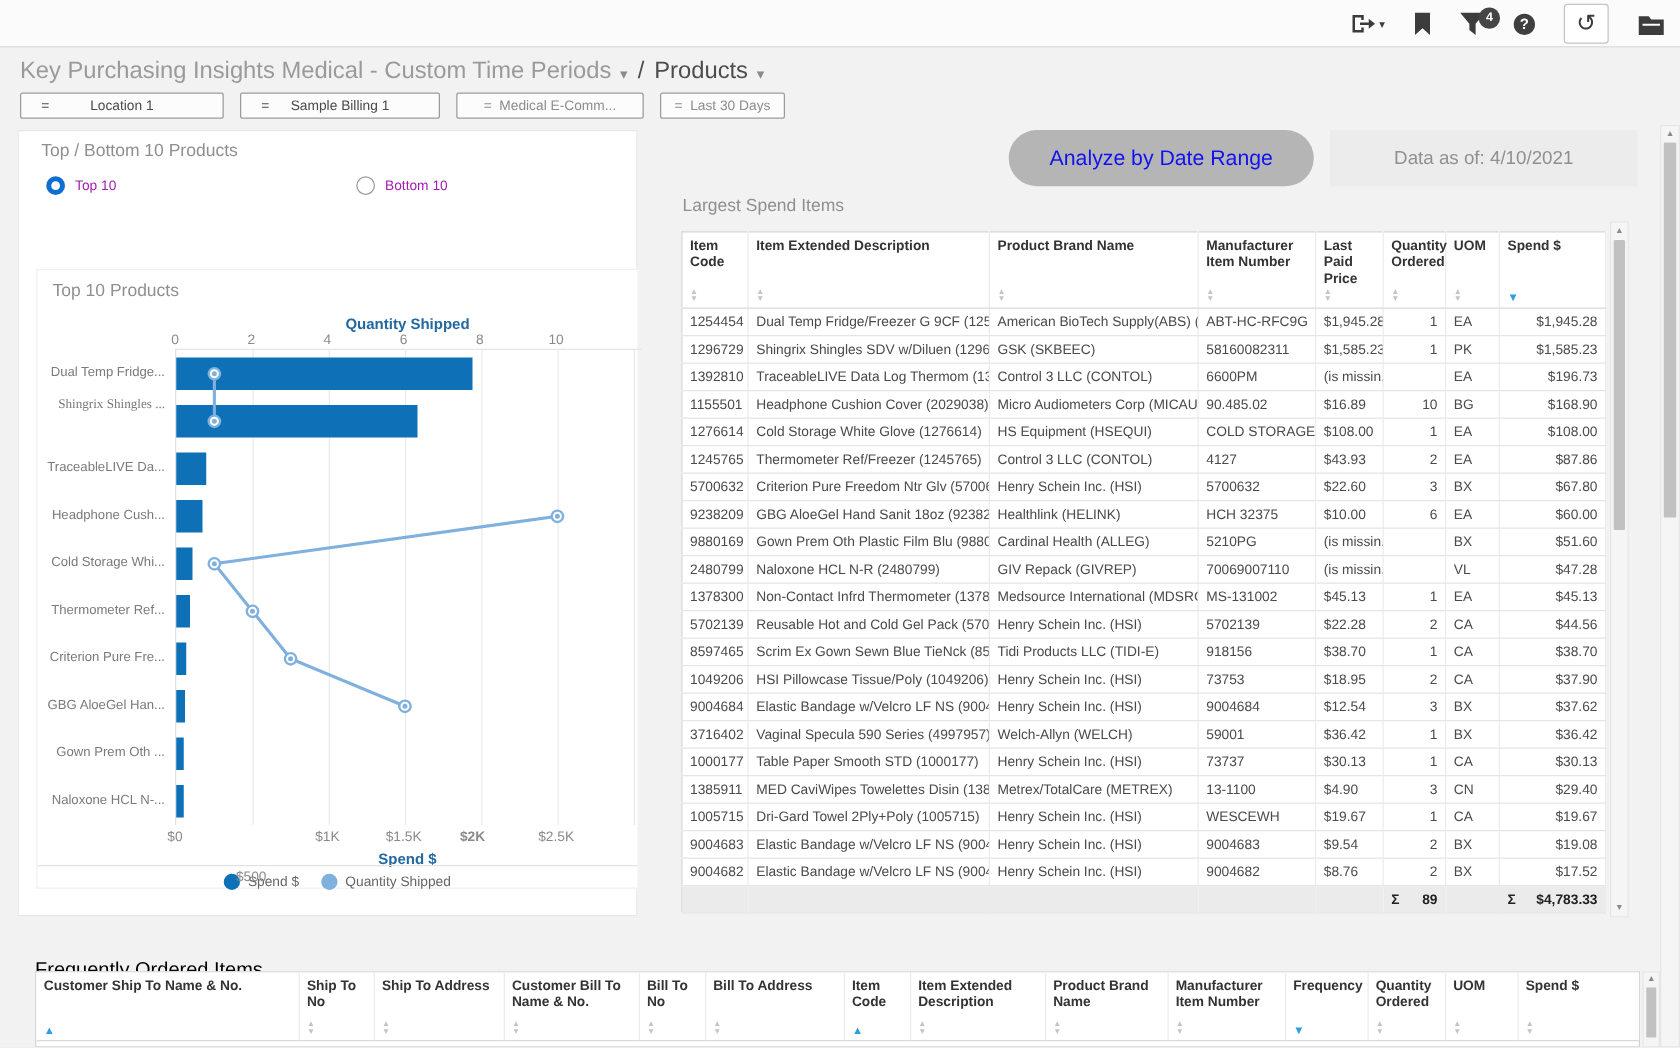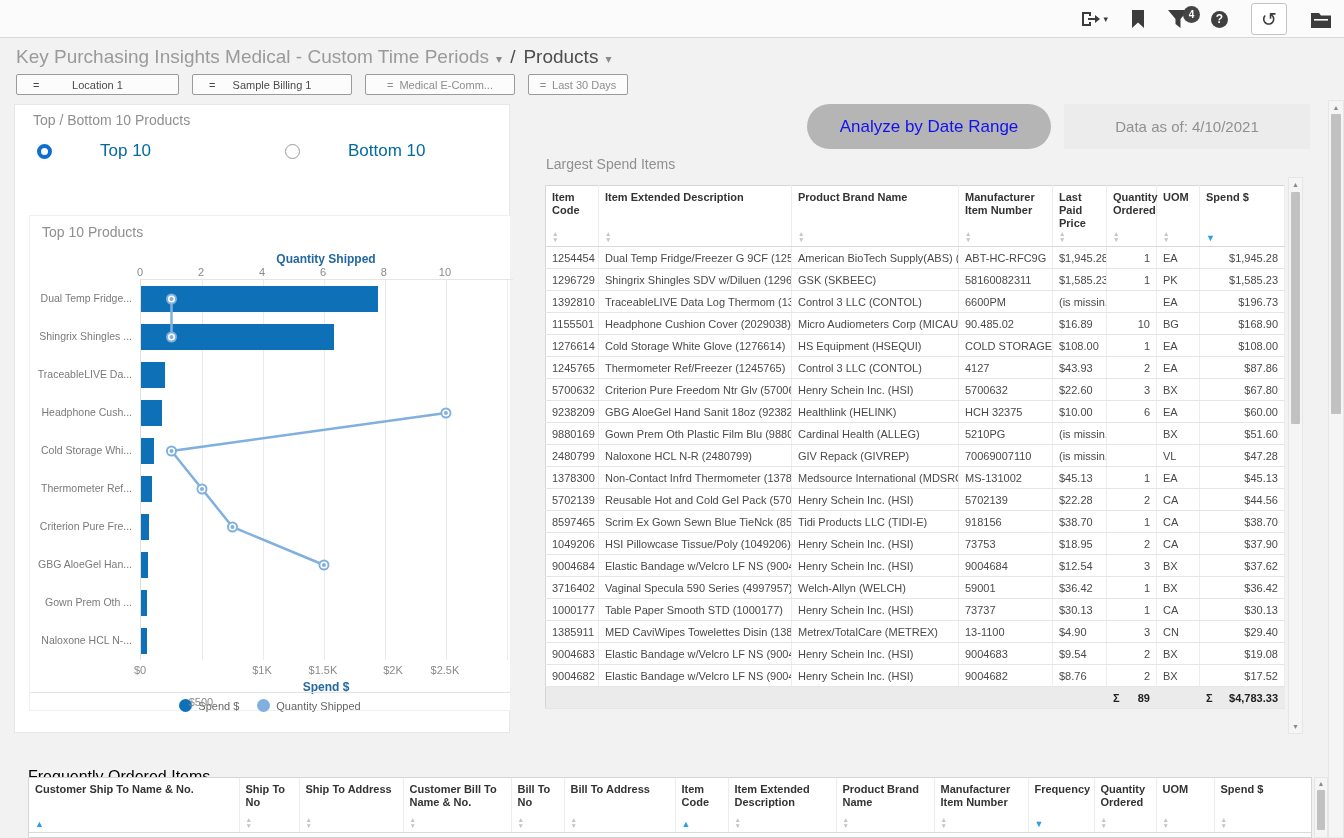--- a/index.html
+++ b/index.html
@@ -32,21 +32,21 @@
   .chip:nth-child(-n+2) .op{position:absolute;left:16px;}
   .chip.muted{color:#8d8d8d;}
 
   
   .left-card{position:absolute;left:14px;top:104px;width:496px;height:629px;background:#fff;border:1px solid #e7e7e7;box-sizing:border-box;}
   .panel-title{position:absolute;left:18px;top:7px;font-size:14px;color:#8f8f8f;}
   .radio-row{position:absolute;left:0;top:36px;width:100%;height:20px;}
   .radio-item{position:absolute;display:flex;align-items:center;gap:8px;cursor:pointer;}
   .rb{width:15px;height:15px;border-radius:50%;border:1px solid #9a9a9a;background:#fff;box-sizing:border-box;}
   .rb.on{border:4.5px solid #0e6fd0;}
-  .rt{font-size:17px;color:#0369a1;margin-left:40px;}
+  .rt{font-size:11px;color:#a21caf;}
 
   
   .chart-card{position:absolute;left:14px;top:110px;width:482px;height:496px;background:#fff;border:1px solid #f0f0f0;box-sizing:border-box;}
   .chart-title{position:absolute;left:12px;top:8px;font-size:14px;color:#8f8f8f;}
   .chart-area{position:absolute;left:0;top:36px;width:480px;height:460px;}
   .axis-top-label{position:absolute;left:110px;width:372px;top:0;text-align:center;font-size:12px;font-weight:bold;color:#2368a0;}
   .tickt,.tickb{position:absolute;transform:translateX(-50%);font-size:11px;color:#8a8a8a;}
   .tickt{top:14px;}
   .tickb{top:412px;}
   .plot{position:absolute;left:110px;top:27px;width:372px;height:380px;border-left:1px solid #e0e0e0;border-top:1px solid #e5e5e5;box-sizing:content-box;}
@@ -226,24 +226,24 @@
       <div class="tickt" style="left: 110px;">0</div>
           <div class="tickt" style="left: 170.984px;">2</div>
           <div class="tickt" style="left: 231.967px;">4</div>
           <div class="tickt" style="left: 292.951px;">6</div>
           <div class="tickt" style="left: 353.934px;">8</div>
           <div class="tickt" style="left: 414.918px;">10</div>
           <div class="tickb" style="left: 110px;">$0</div>
           <div class="tickb" style="left: 170.984px; margin-top: 32px;">$500</div>
           <div class="tickb" style="left: 231.967px;">$1K</div>
           <div class="tickb" style="left: 292.951px;">$1.5K</div>
-          <div class="tickb" style="left: 363px;">$2K</div>
+          <div class="tickb" style="left: 348px; font-weight: bold;">$2K</div>
           <div class="tickb" style="left: 414.918px;">$2.5K</div>
           <div class="cat" style="top: 40px;">Dual Temp Fridge...</div>
-          <div class="cat" style="top: 78px;">Shingrix Shingles ...</div>
+          <div class="cat" style="top: 66px; font-family: Liberation Serif, serif;">Shingrix Shingles ...</div>
           <div class="cat" style="top: 116px;">TraceableLIVE Da...</div>
           <div class="cat" style="top: 154px;">Headphone Cush...</div>
           <div class="cat" style="top: 192px;">Cold Storage Whi...</div>
           <div class="cat" style="top: 230px;">Thermometer Ref...</div>
           <div class="cat" style="top: 268px;">Criterion Pure Fre...</div>
           <div class="cat" style="top: 306px;">GBG AloeGel Han...</div>
           <div class="cat" style="top: 344px;">Gown Prem Oth ...</div>
           <div class="cat" style="top: 382px;">Naloxone HCL N-...</div>
         </div>
     </div>
@@ -512,20 +512,30 @@
         </tr>
         <tr>
           <td>1385911</td>
           <td>MED CaviWipes Towelettes Disin (1385...</td>
           <td>Metrex/TotalCare (METREX)</td>
           <td>13-1100</td>
           <td>$4.90</td>
           <td class="align-r">3</td>
           <td>CN</td>
           <td class="align-r">$29.40</td>
+        </tr>
+        <tr>
+          <td>1005715</td>
+          <td>Dri-Gard Towel 2Ply+Poly (1005715)</td>
+          <td>Henry Schein Inc. (HSI)</td>
+          <td>WESCEWH</td>
+          <td>$19.67</td>
+          <td class="align-r">1</td>
+          <td>CA</td>
+          <td class="align-r">$19.67</td>
         </tr>
         <tr>
           <td>9004683</td>
           <td>Elastic Bandage w/Velcro LF NS (90046...</td>
           <td>Henry Schein Inc. (HSI)</td>
           <td>9004683</td>
           <td>$9.54</td>
           <td class="align-r">2</td>
           <td>BX</td>
           <td class="align-r">$19.08</td>

